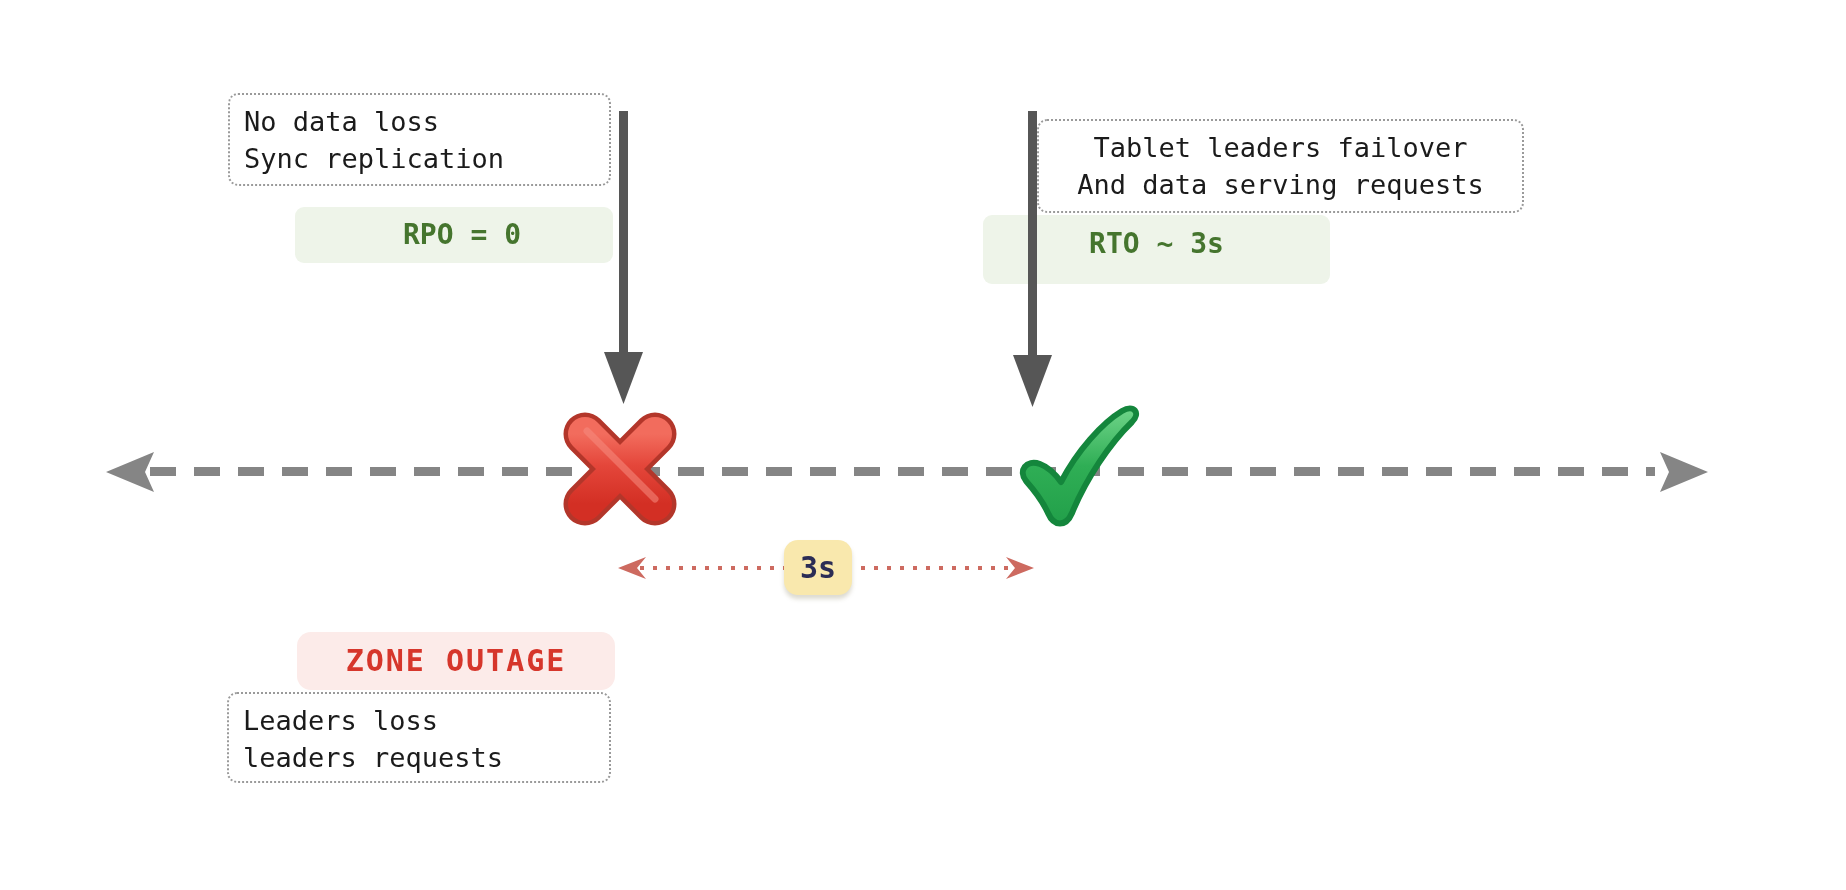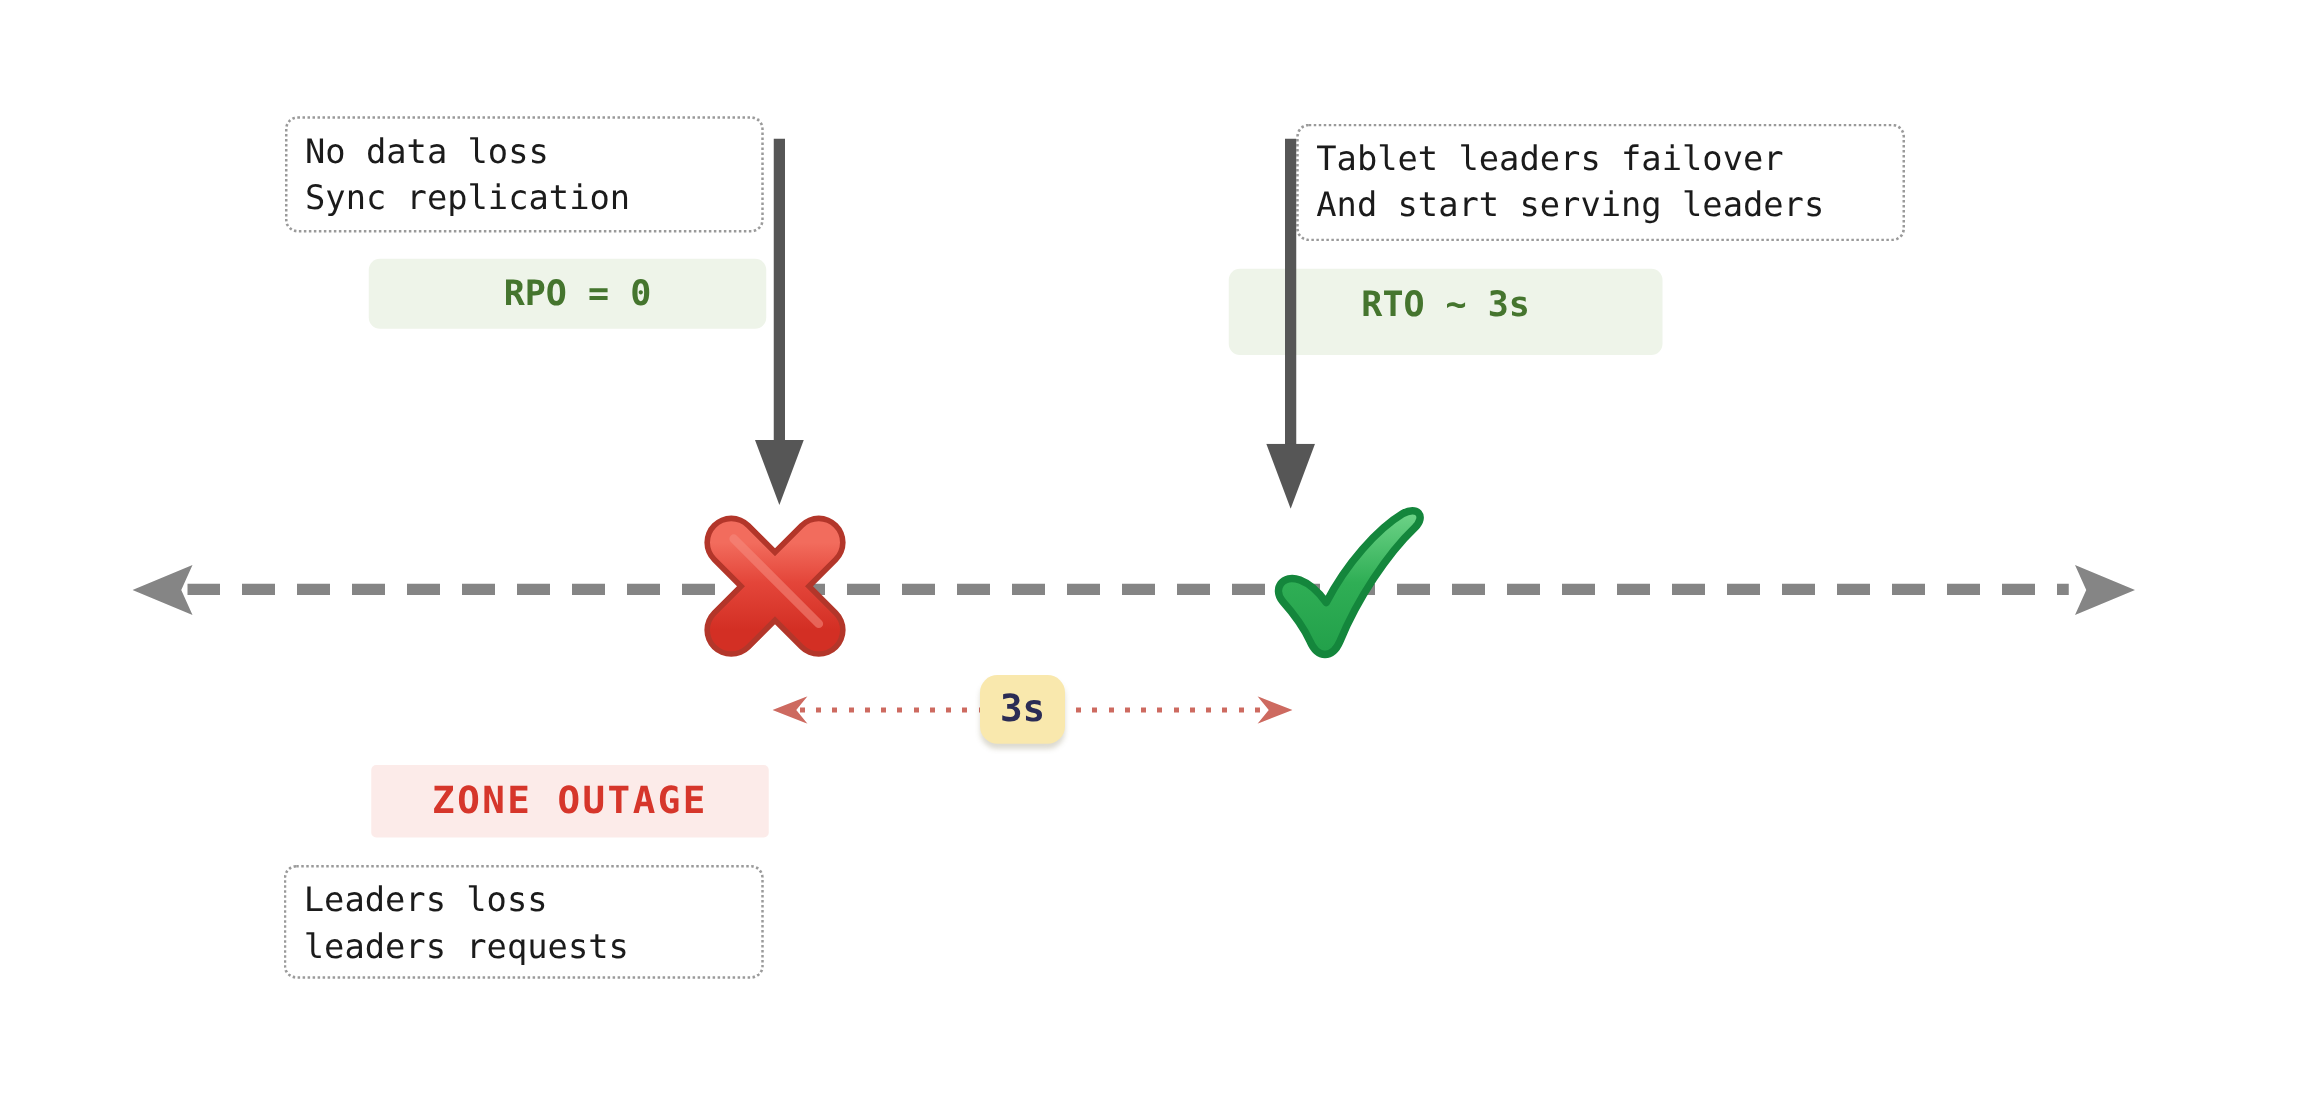--- a/index.html
+++ b/index.html
@@ -26,44 +26,44 @@
     font-size: 27px;
     line-height: 37px;
     color: #1b1b1b;
     padding: 8px 14px;
   }
   .note-box span { display: block; white-space: nowrap; }
   .note-right { text-align: left; }
   .note-left  { text-align: left; }
 
   #note-sync   { left: 228px; top: 93px;  width: 383px; height: 93px; }
-  #note-failover { left: 1037px; top: 99px; width: 487px; height: 94px; }
+  #note-failover { left: 1037px; top: 119px; width: 487px; height: 94px; text-align: center; }
   #note-leaders  { left: 227px; top: 692px; width: 384px; height: 91px; }
 
   
   .metric-badge {
     position: absolute;
     box-sizing: border-box;
     border-radius: 9px;
     background: #eef4e9;
     color: #45752e;
     font-weight: bold;
     font-size: 28px;
     text-align: center;
     white-space: nowrap;
   }
   #badge-rpo { left: 295px;  top: 207px; width: 318px; height: 56px; line-height: 56px; padding-left: 16px; }
   #badge-rto { left: 983px; top: 215px; width: 347px; height: 69px; line-height: 58px; }
 
   
   #badge-outage {
     position: absolute;
-    left: 297px; top: 612px; width: 318px; height: 58px;
-    box-sizing: border-box;
-    border-radius: 4px;
+    left: 297px; top: 632px; width: 318px; height: 58px;
+    box-sizing: border-box;
+    border-radius: 14px;
     background: #fcebe9;
     color: #d6362b;
     font-weight: bold;
     font-size: 30px;
     line-height: 58px;
     text-align: center;
     letter-spacing: 2px;
     white-space: nowrap;
   }
 
@@ -131,21 +131,21 @@
 
   <div class="note-box note-right" id="note-sync">
     <span>No data loss</span>
     <span>Sync replication</span>
   </div>
 
   <div class="metric-badge" id="badge-rpo">RPO = 0</div>
 
   <div class="note-box note-left" id="note-failover">
     <span>Tablet leaders failover</span>
-    <span>And start serving leaders</span>
+    <span>And data serving requests</span>
   </div>
 
   <div class="metric-badge" id="badge-rto">RTO ~ 3s</div>
 
   <div class="event-line" id="event-line-outage"></div>
   <svg class="event-head" id="event-head-outage" width="41" height="52" viewBox="0 0 41 52">
     <polygon points="1,0 40,0 20.5,52" fill="#565656"></polygon>
   </svg>
 
   <div class="event-line" id="event-line-recovery"></div>

